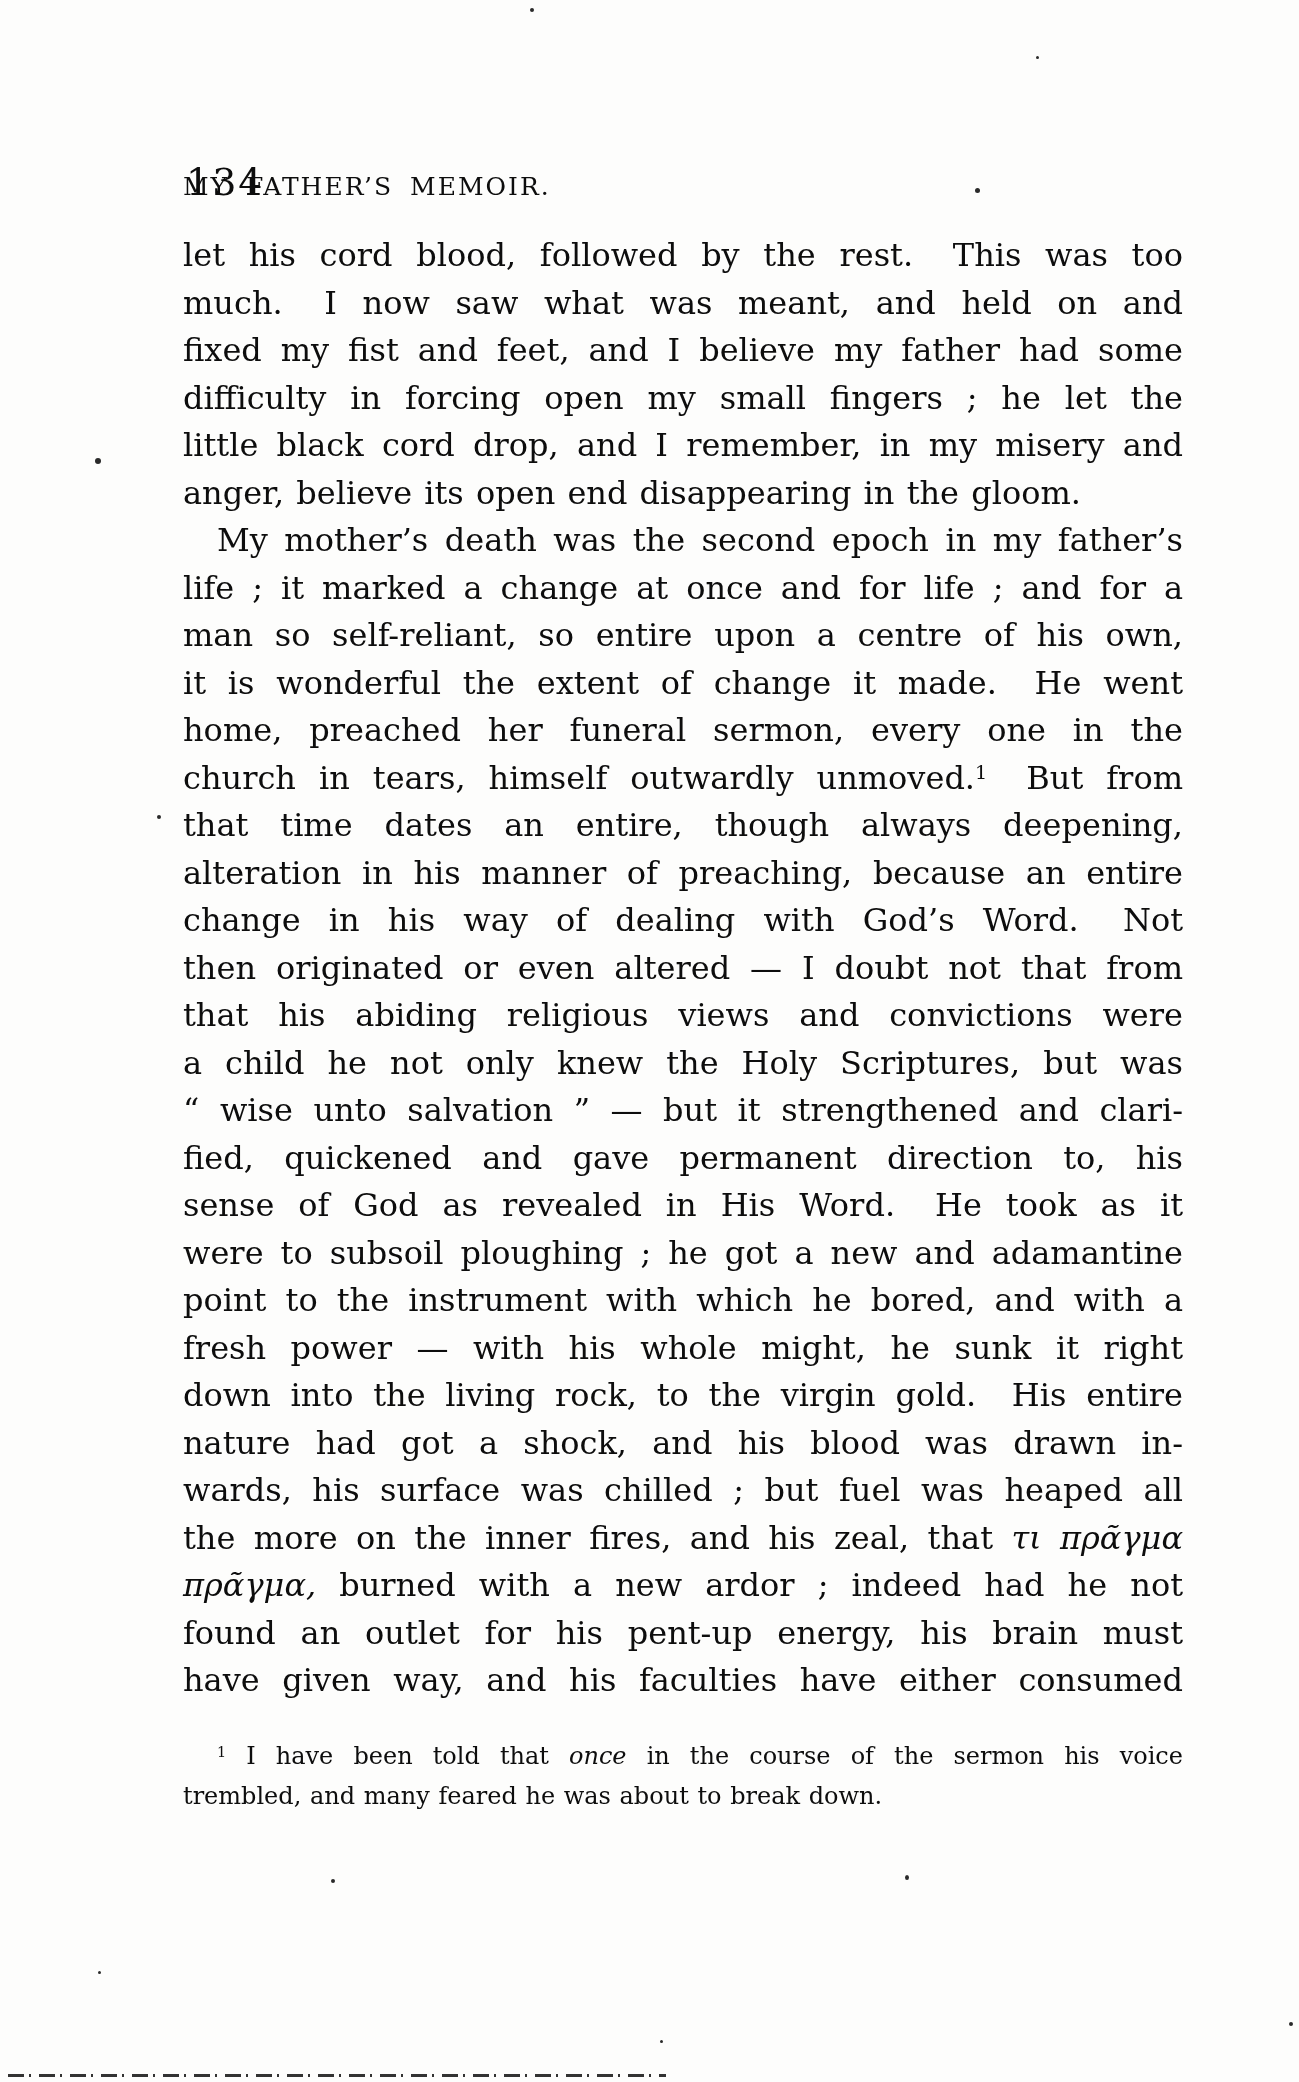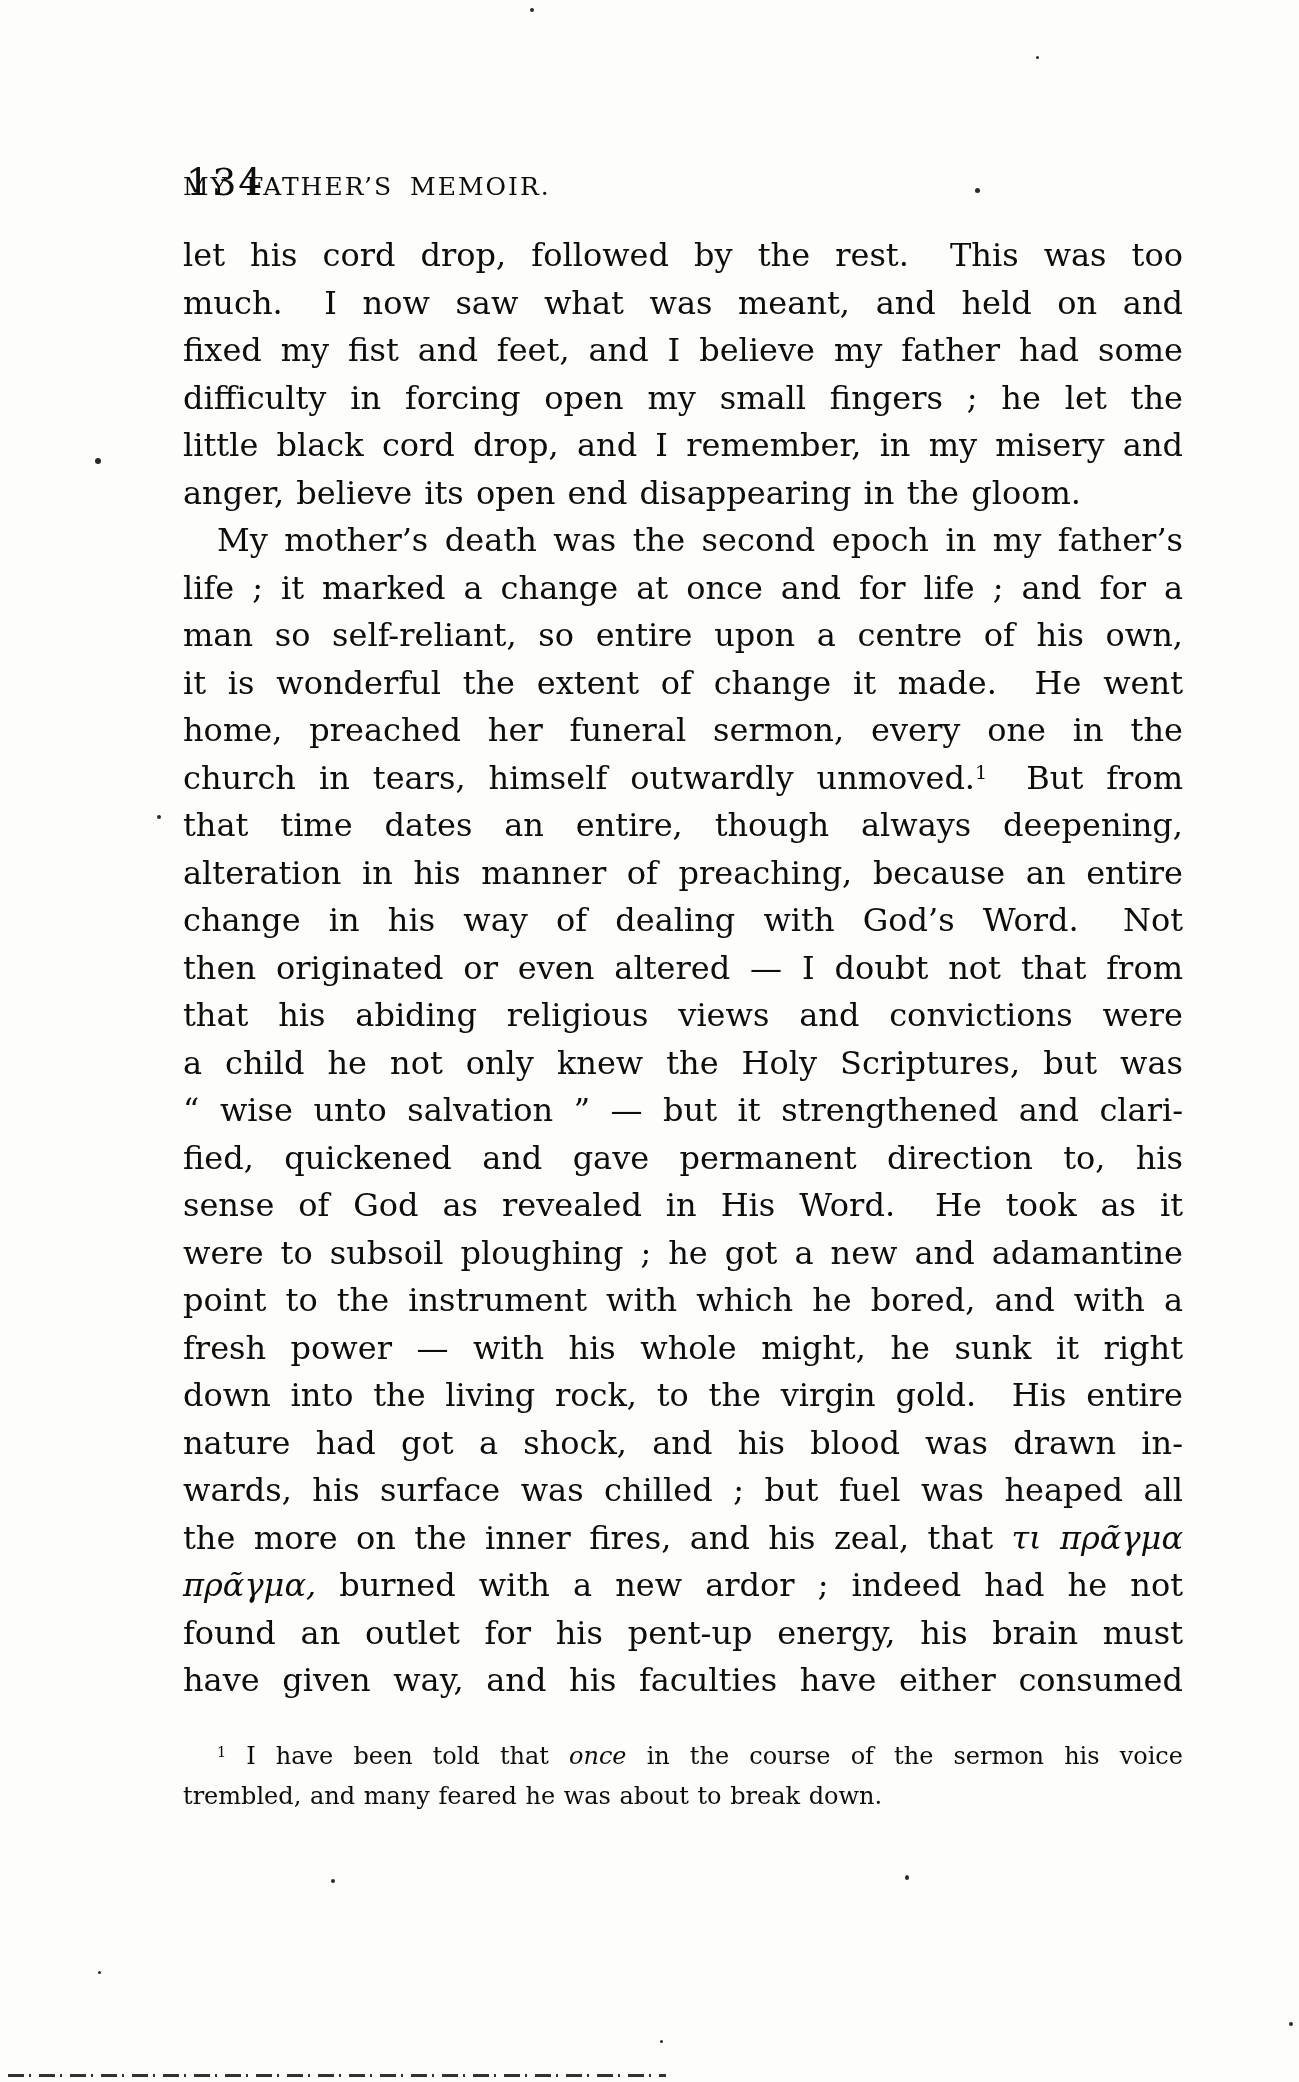--- a/index.html
+++ b/index.html
@@ -54,21 +54,21 @@
 </style>
 </head>
 <body>
 
 <div class="page">
 
   <span class="pagenum">134</span>
   <div class="running-title">MY FATHER’S MEMOIR.</div>
 
   <div class="body-text" id="bodyText">
-      <div class="line jl"><span>let his cord drop, followed by the rest.  This was too</span></div>
+      <div class="line jl"><span>let his cord blood, followed by the rest.  This was too</span></div>
       <div class="line jl"><span>much.  I now saw what was meant, and held on and</span></div>
       <div class="line jl"><span>fixed my fist and feet, and I believe my father had some</span></div>
       <div class="line jl"><span>difficulty in forcing open my small fingers ; he let the</span></div>
       <div class="line jl"><span>little black cord drop, and I remember, in my misery and</span></div>
       <div class="line"><span>anger, believe its open end disappearing in the gloom.</span></div>
       <div class="line jl ind"><span>My mother’s death was the second epoch in my father’s</span></div>
       <div class="line jl"><span>life ; it marked a change at once and for life ; and for a</span></div>
       <div class="line jl"><span>man so self-reliant, so entire upon a centre of his own,</span></div>
       <div class="line jl"><span>it is wonderful the extent of change it made.  He went</span></div>
       <div class="line jl"><span>home, preached her funeral sermon, every one in the</span></div>

